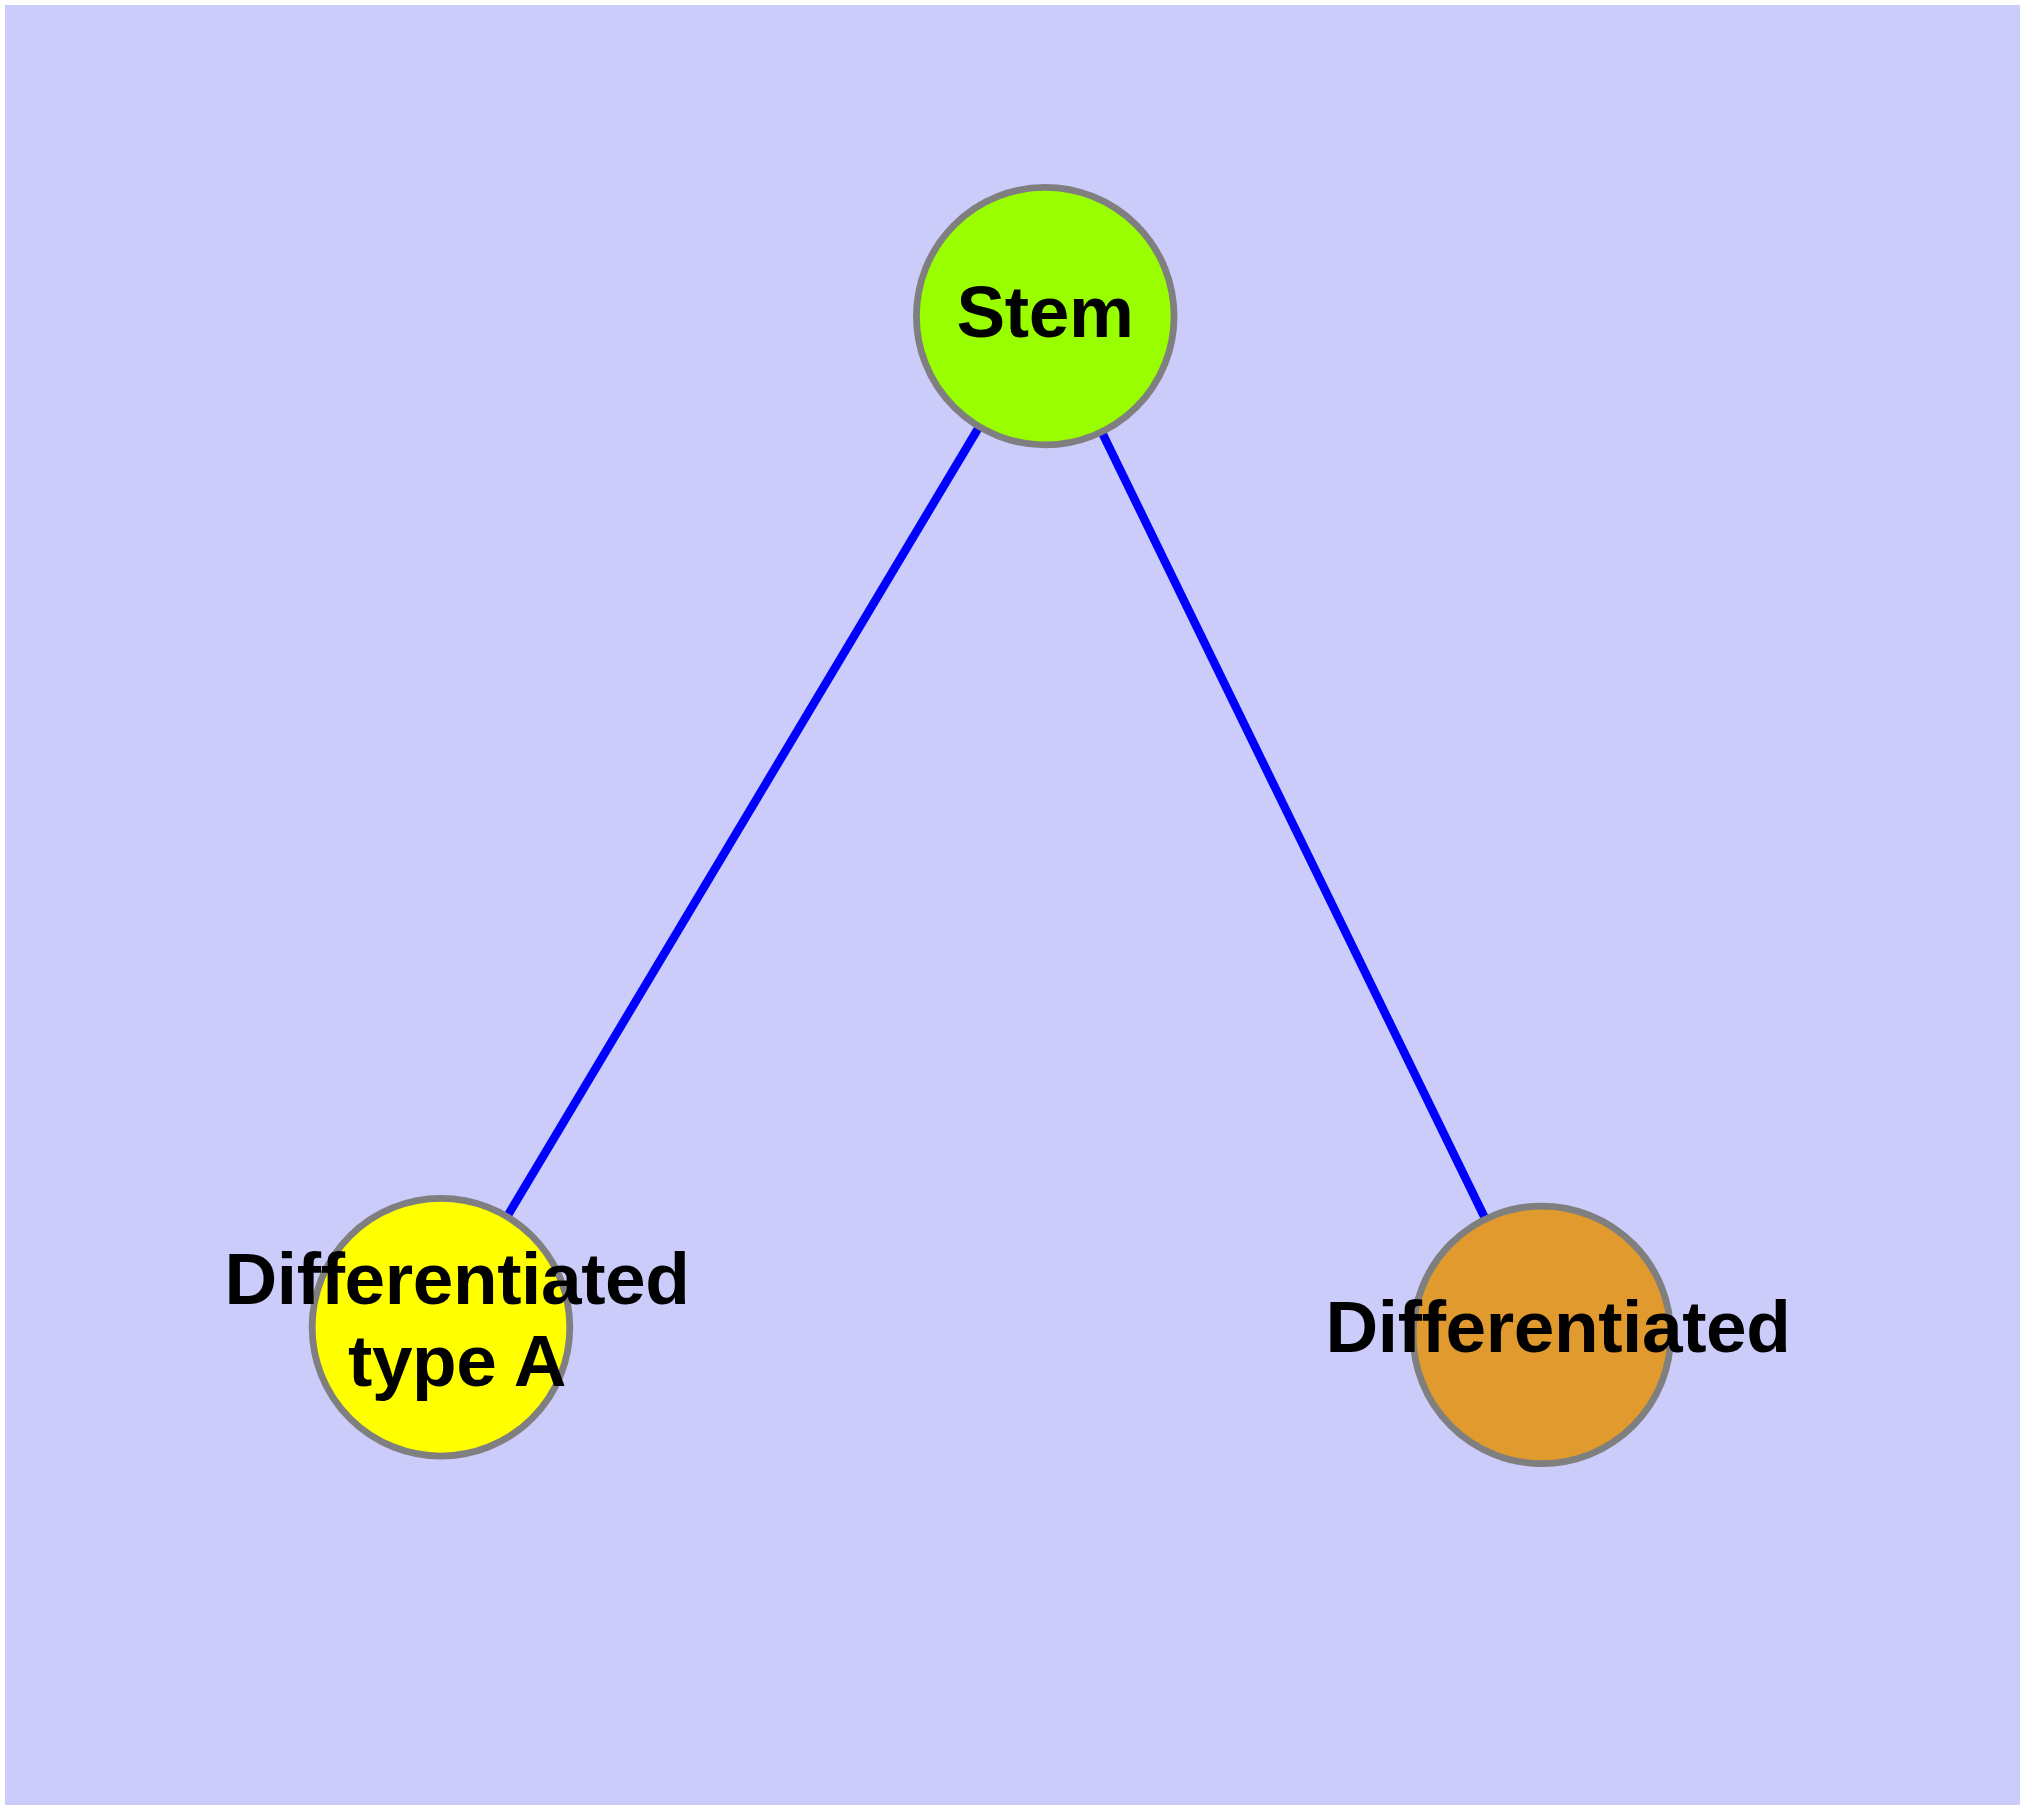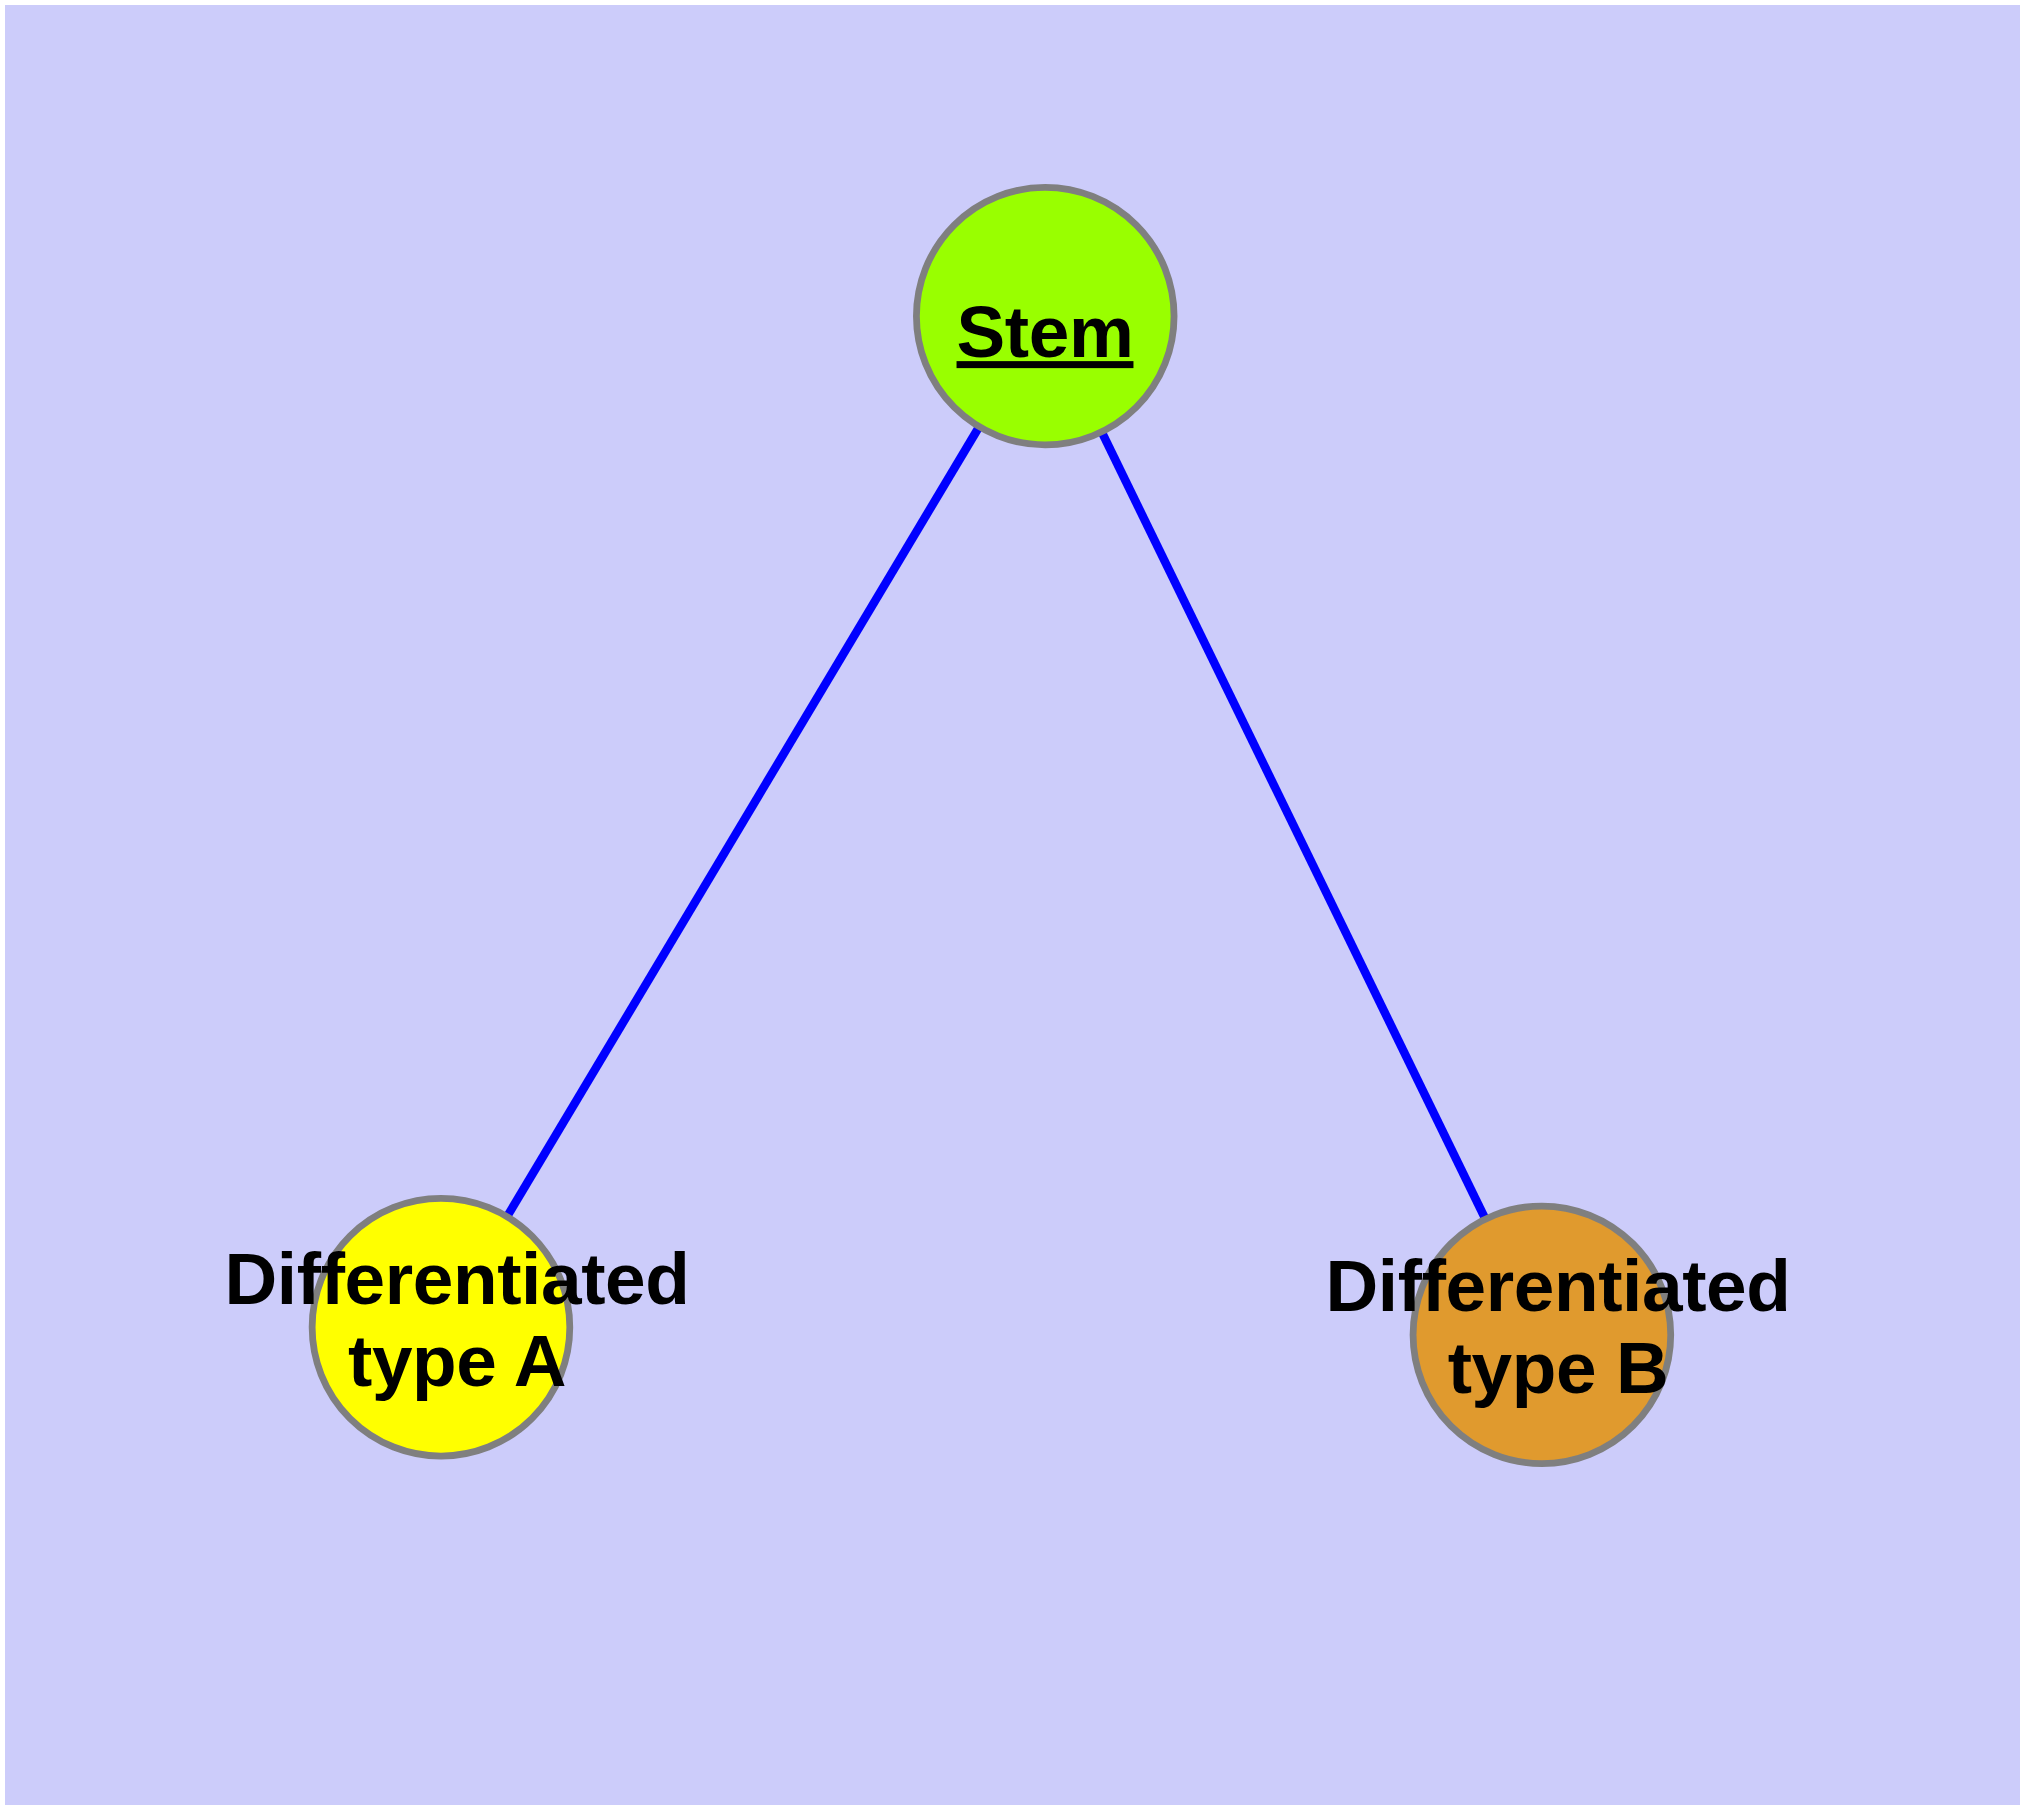--- a/index.html
+++ b/index.html
@@ -72,28 +72,27 @@
       <line class="edge-line" x1="1155.0219274946057" y1="503.4738295917747" x2="597.9780725053943" y2="1435.5261704082252" stroke="#0000ff"></line>
       <line class="edge-line" x1="1299.609037582811" y1="509.62809415450283" x2="1752.390962417189" y2="1438.3719058454972" stroke="#0000ff"></line>
     </g>
     <g>
       <circle class="node-circle" cx="1233" cy="373" r="152" fill="#99ff00" stroke="#7f7f7f"></circle>
       <circle class="node-circle" cx="520" cy="1566" r="152" fill="#ffff00" stroke="#7f7f7f"></circle>
       <circle class="node-circle" cx="1819" cy="1575" r="152" fill="#e09a2e" stroke="#7f7f7f"></circle>
     </g>
   </svg>
 
-  <div class="node-label root" style="left:1045px; top:332px;text-decoration:underline;">
+  <div class="node-label root" style="left:1045px; top:312px;">
     <span class="label-line">Stem</span>
   </div>
 
   <div class="node-label leaf" style="left:441px; top:1320px;">
     <span class="label-line">Differentiated</span>
     <span class="label-line">type A</span>
   </div>
 
   <div class="node-label leaf" style="left:1542px; top:1327px;">
     <span class="label-line">Differentiated</span>
-    <span class="label-line">type B</span>
   </div>
 
 </div>
 
 
 </body></html>

